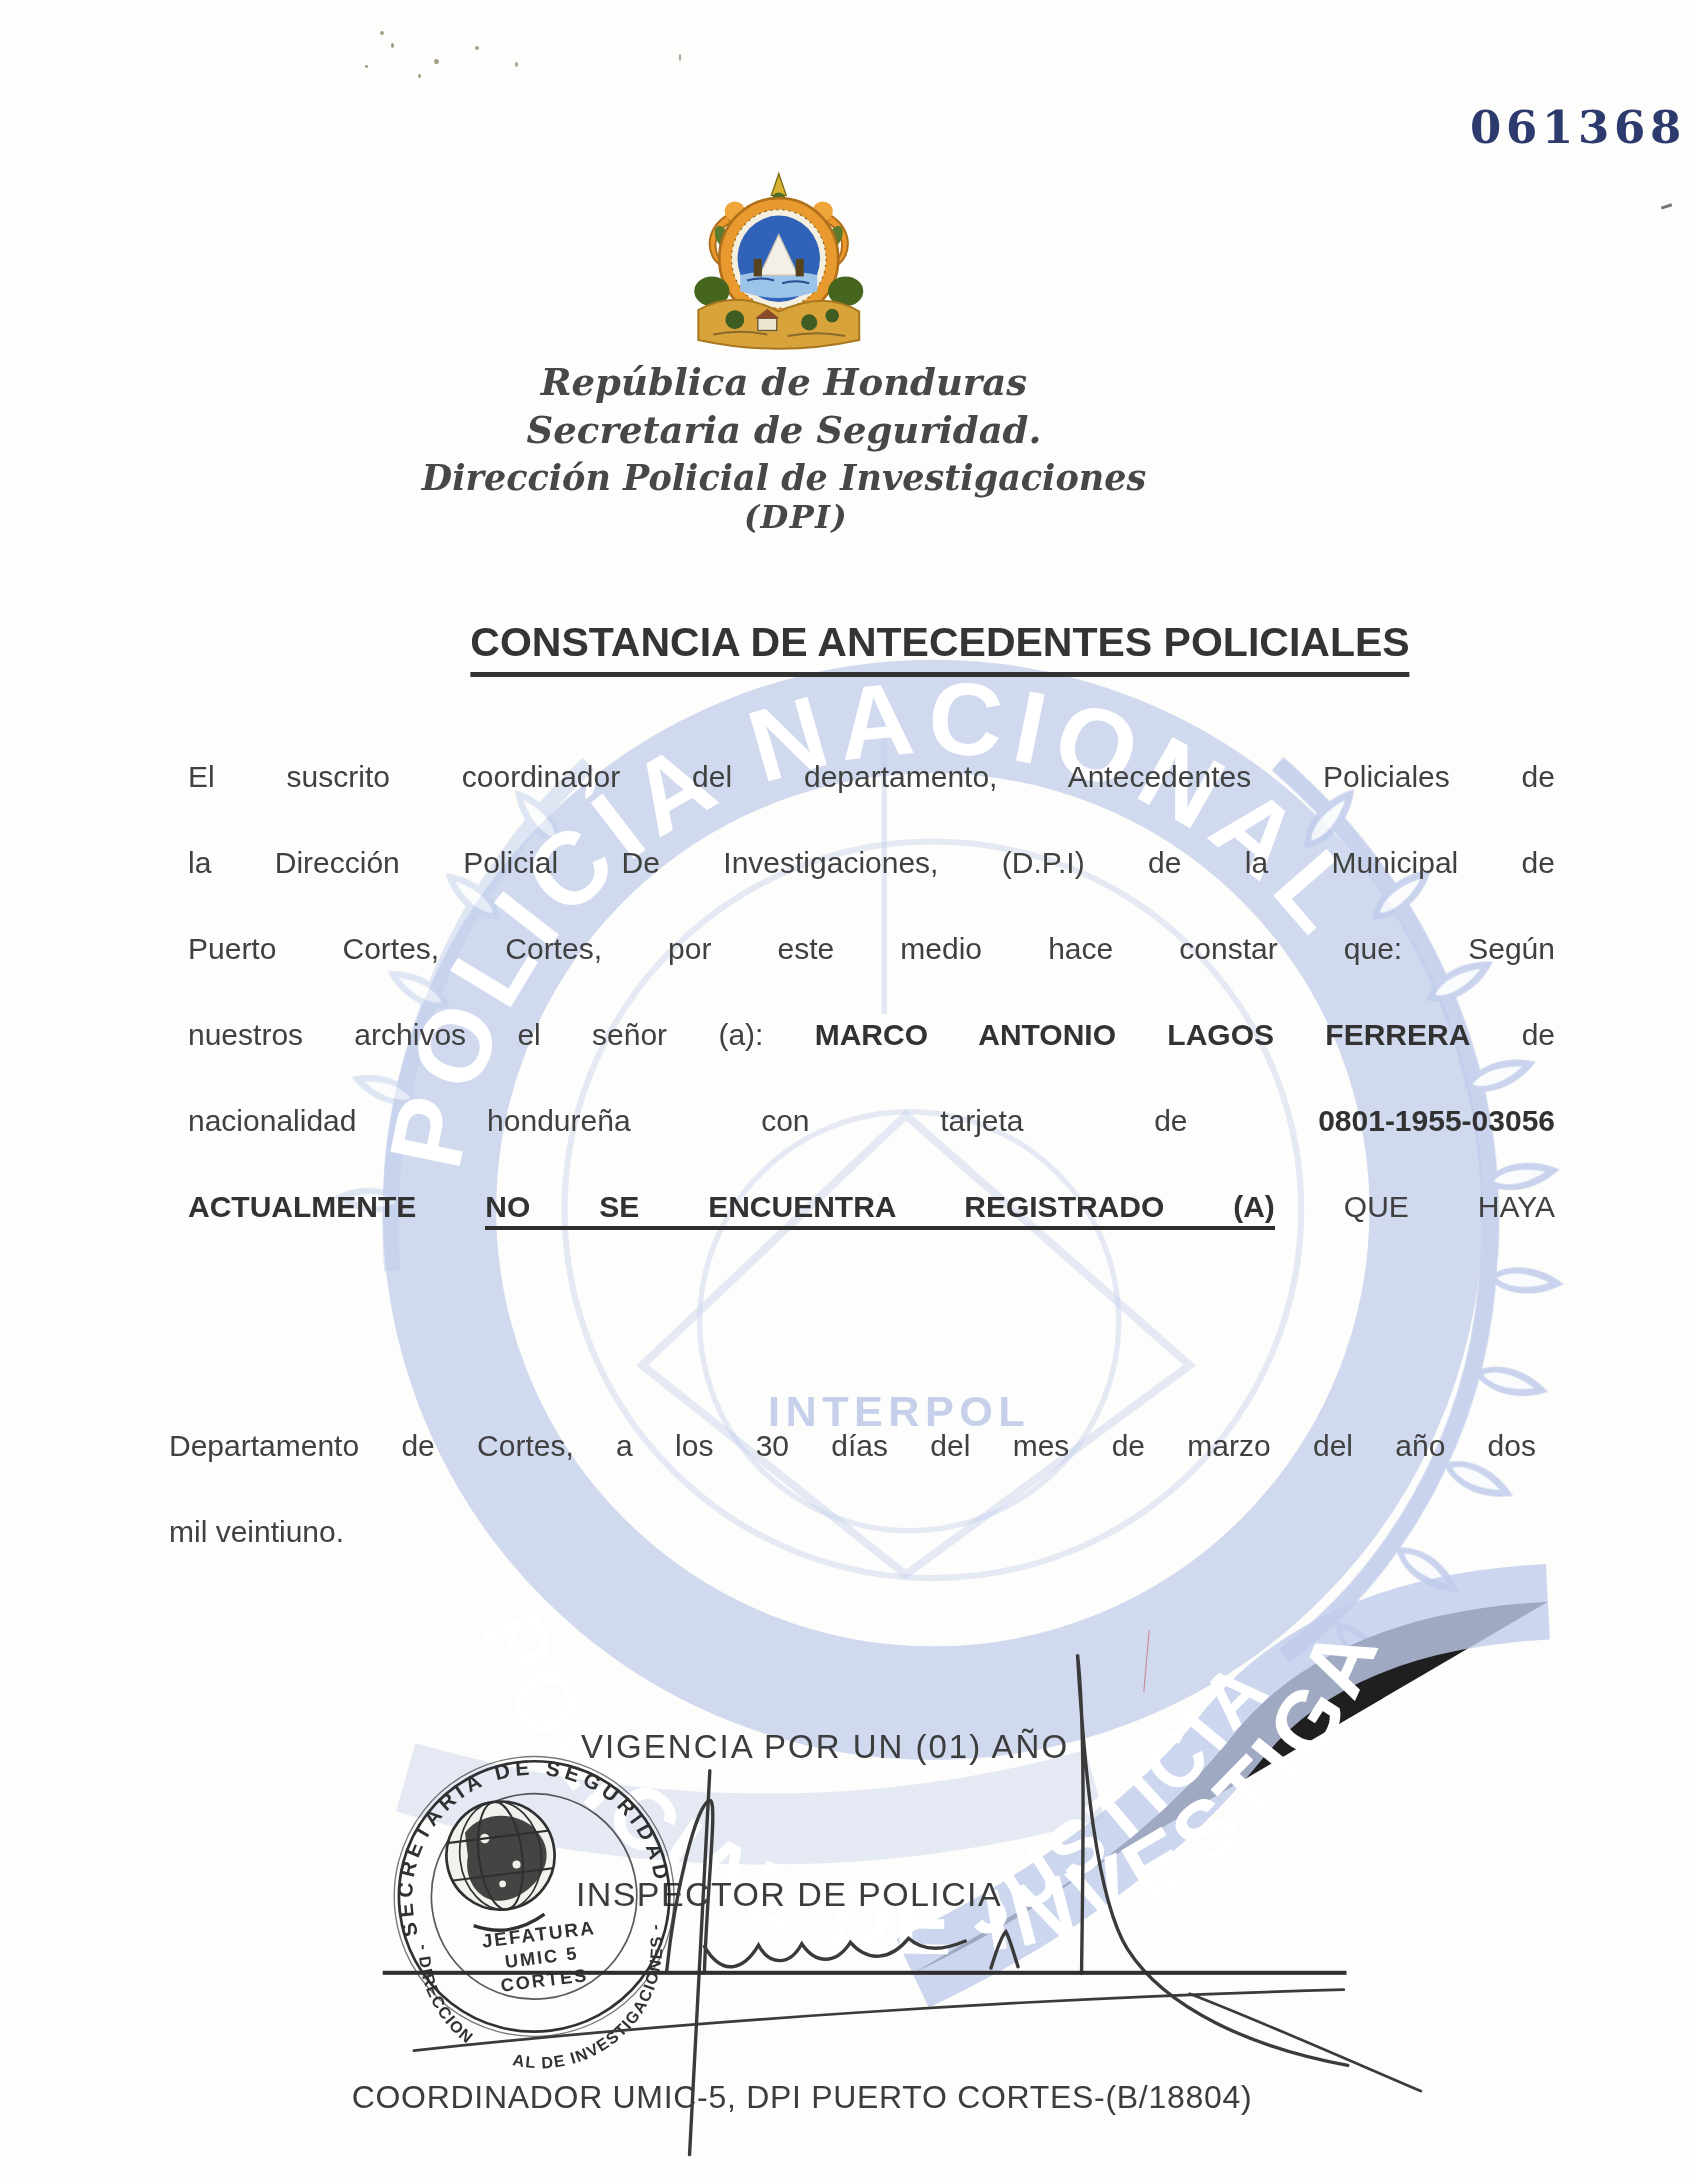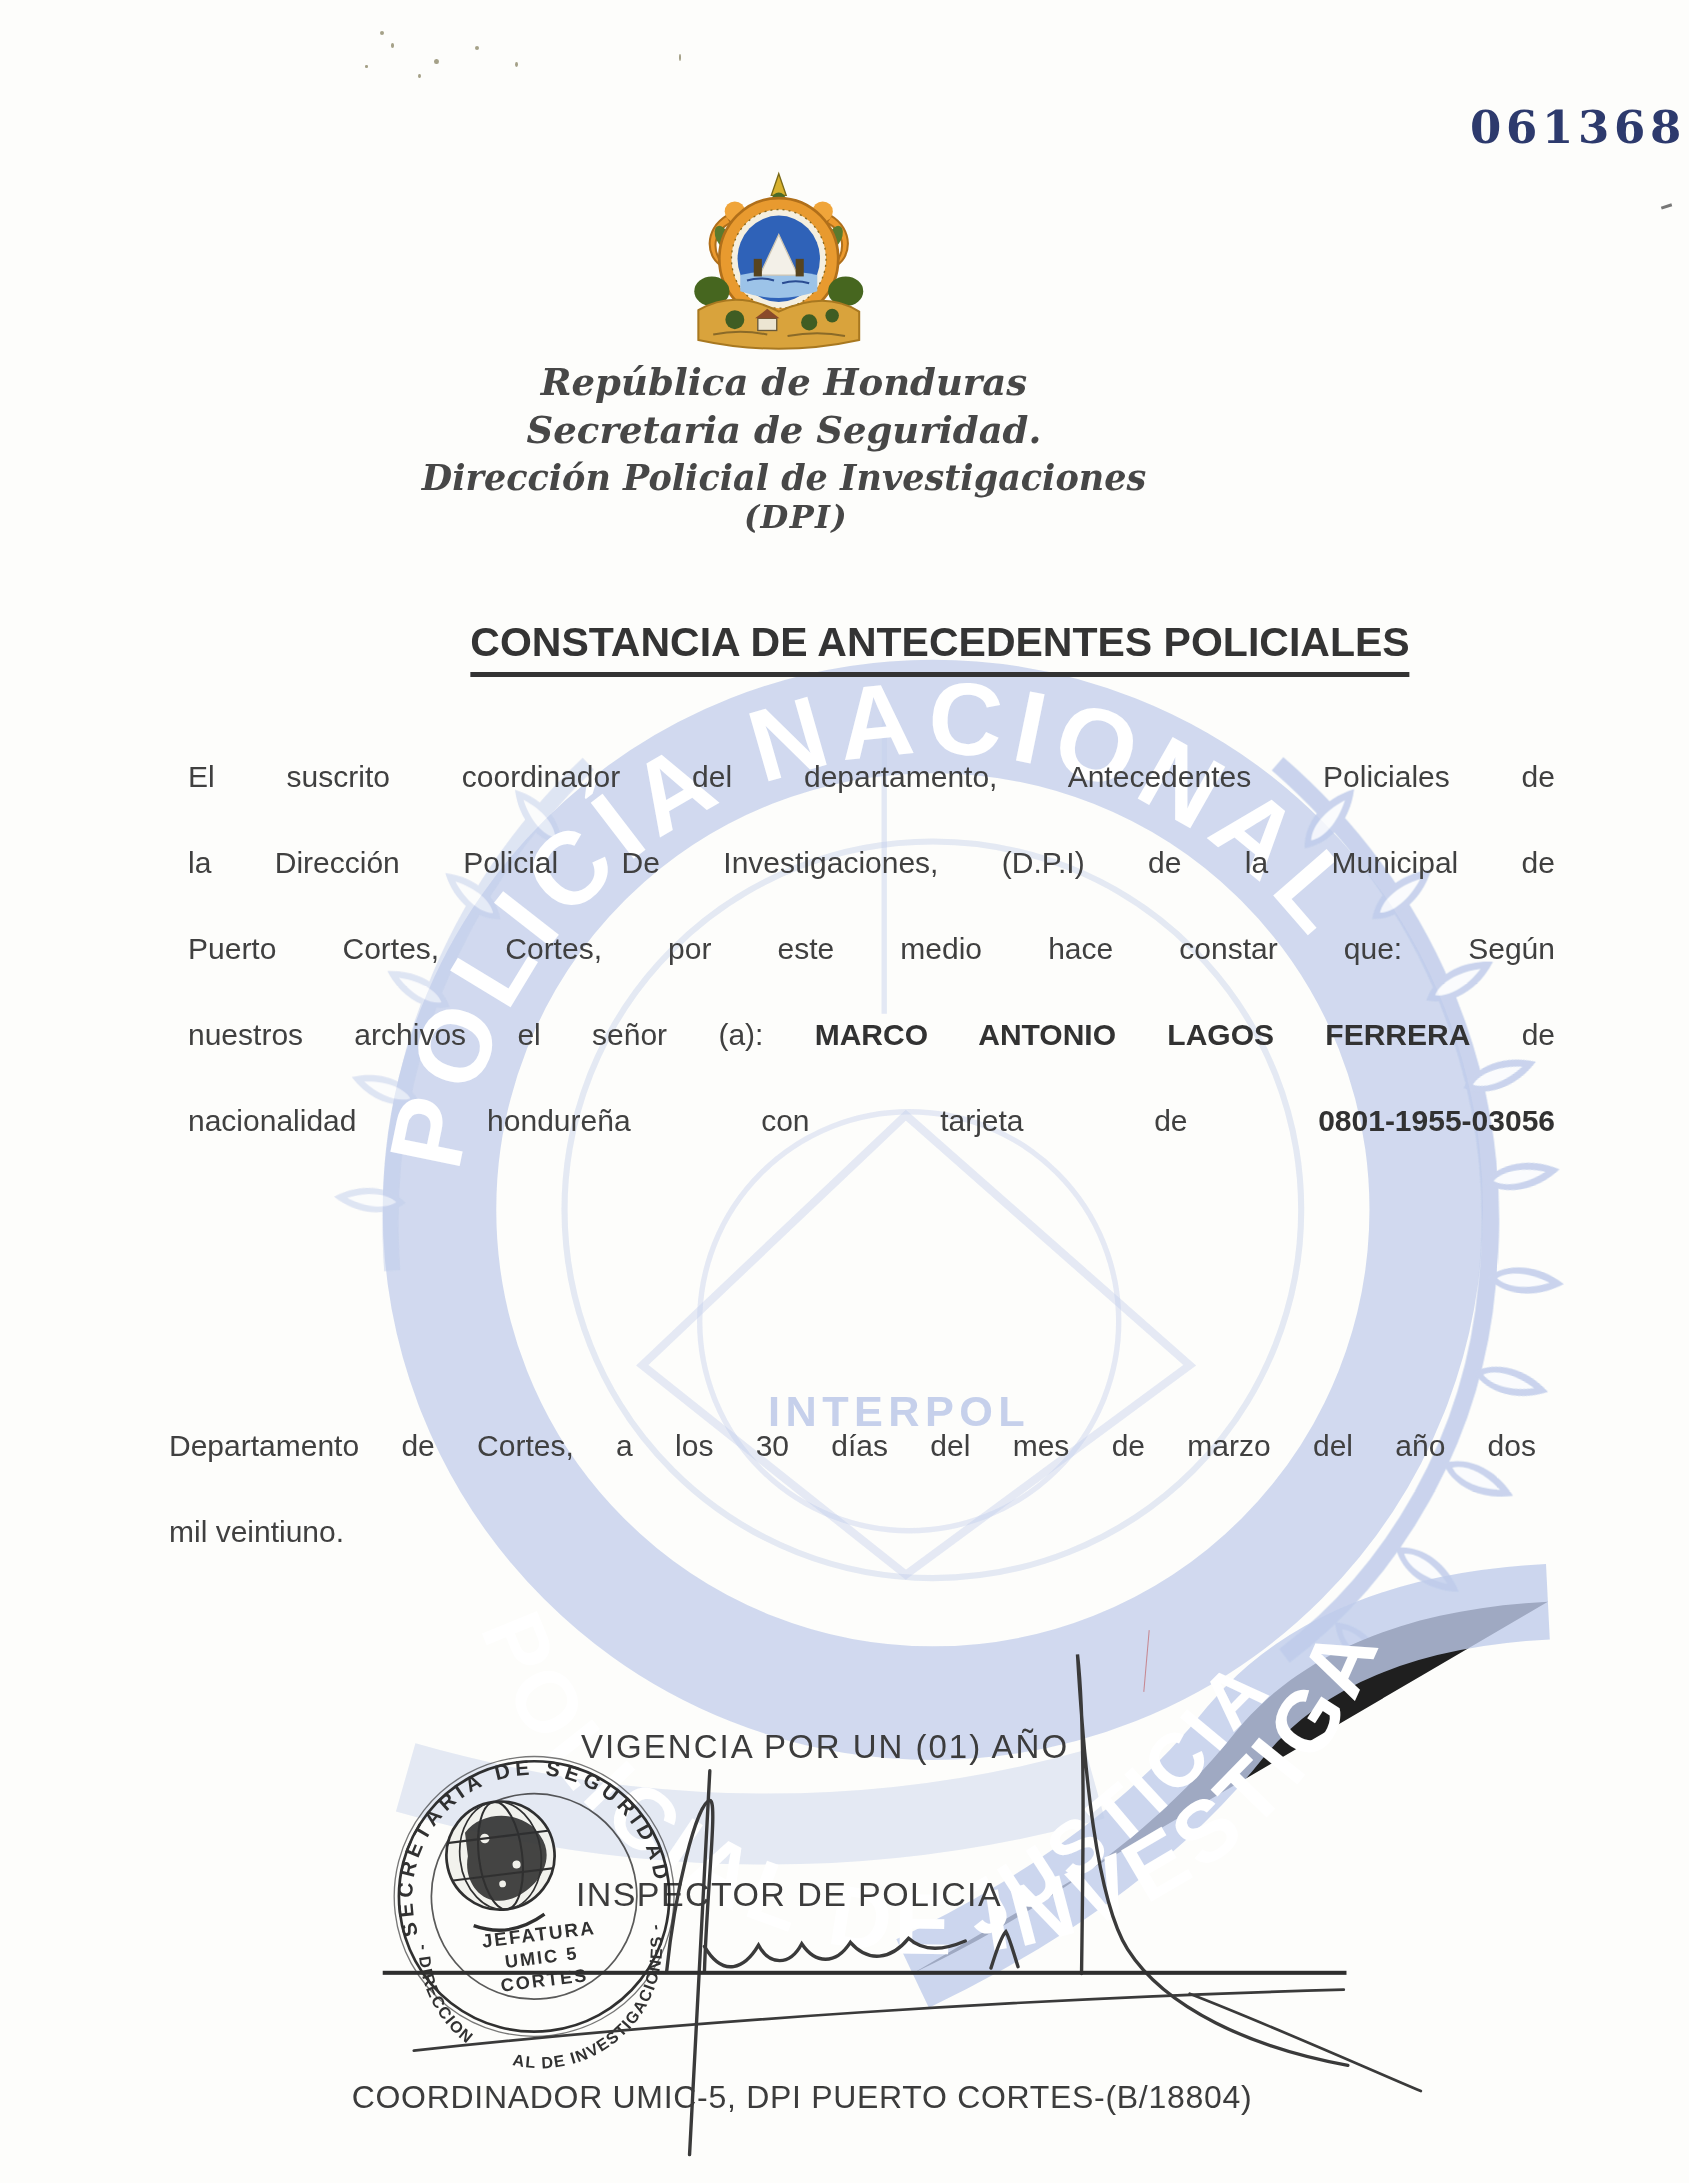--- a/index.html
+++ b/index.html
@@ -175,20 +175,21 @@
   <div class="abs script-line sl4" style="z-index:3;">(DPI)</div>
 
   <div class="abs doc-title" style="z-index:3;text-align:center;">CONSTANCIA DE ANTECEDENTES POLICIALES</div>
 
   <div class="abs bodytext p1" style="z-index:3;">
     <span class="bline">El suscrito coordinador del departamento, Antecedentes Policiales de</span>
     <span class="bline">la Dirección Policial De Investigaciones, (D.P.I) de la Municipal de</span>
     <span class="bline">Puerto Cortes, Cortes, por este medio hace constar que: Según</span>
     <span class="bline"><span>nuestros archivos el señor (a):</span> <span class="b">MARCO ANTONIO LAGOS FERRERA</span> <span>de</span></span>
     <span class="bline"><span>nacionalidad</span> <span>hondureña</span> <span>con</span> <span>tarjeta</span> <span>de</span> <span class="b">0801-1955-03056</span></span>
+    <span class="bline"><span class="b">ACTUALMENTE</span> <span class="b u">NO SE ENCUENTRA REGISTRADO (A)</span> <span>QUE HAYA</span></span>
   </div>
 
   <div class="abs bodytext p2" style="z-index:3;">
     <span class="bline">Departamento de Cortes, a los 30 días del mes de marzo del año dos</span>
     <span class="bline last">mil veintiuno.</span>
   </div>
 
   <div class="abs centerline vigencia" style="z-index:3;margin-left:19px;">VIGENCIA POR UN (01) AÑO</div>
   <div class="abs centerline inspector" style="z-index:3;">INSPECTOR DE POLICIA</div>
   <div class="abs centerline signer-role" style="z-index:6;">COORDINADOR UMIC-5, DPI PUERTO CORTES-(B/18804)</div>

